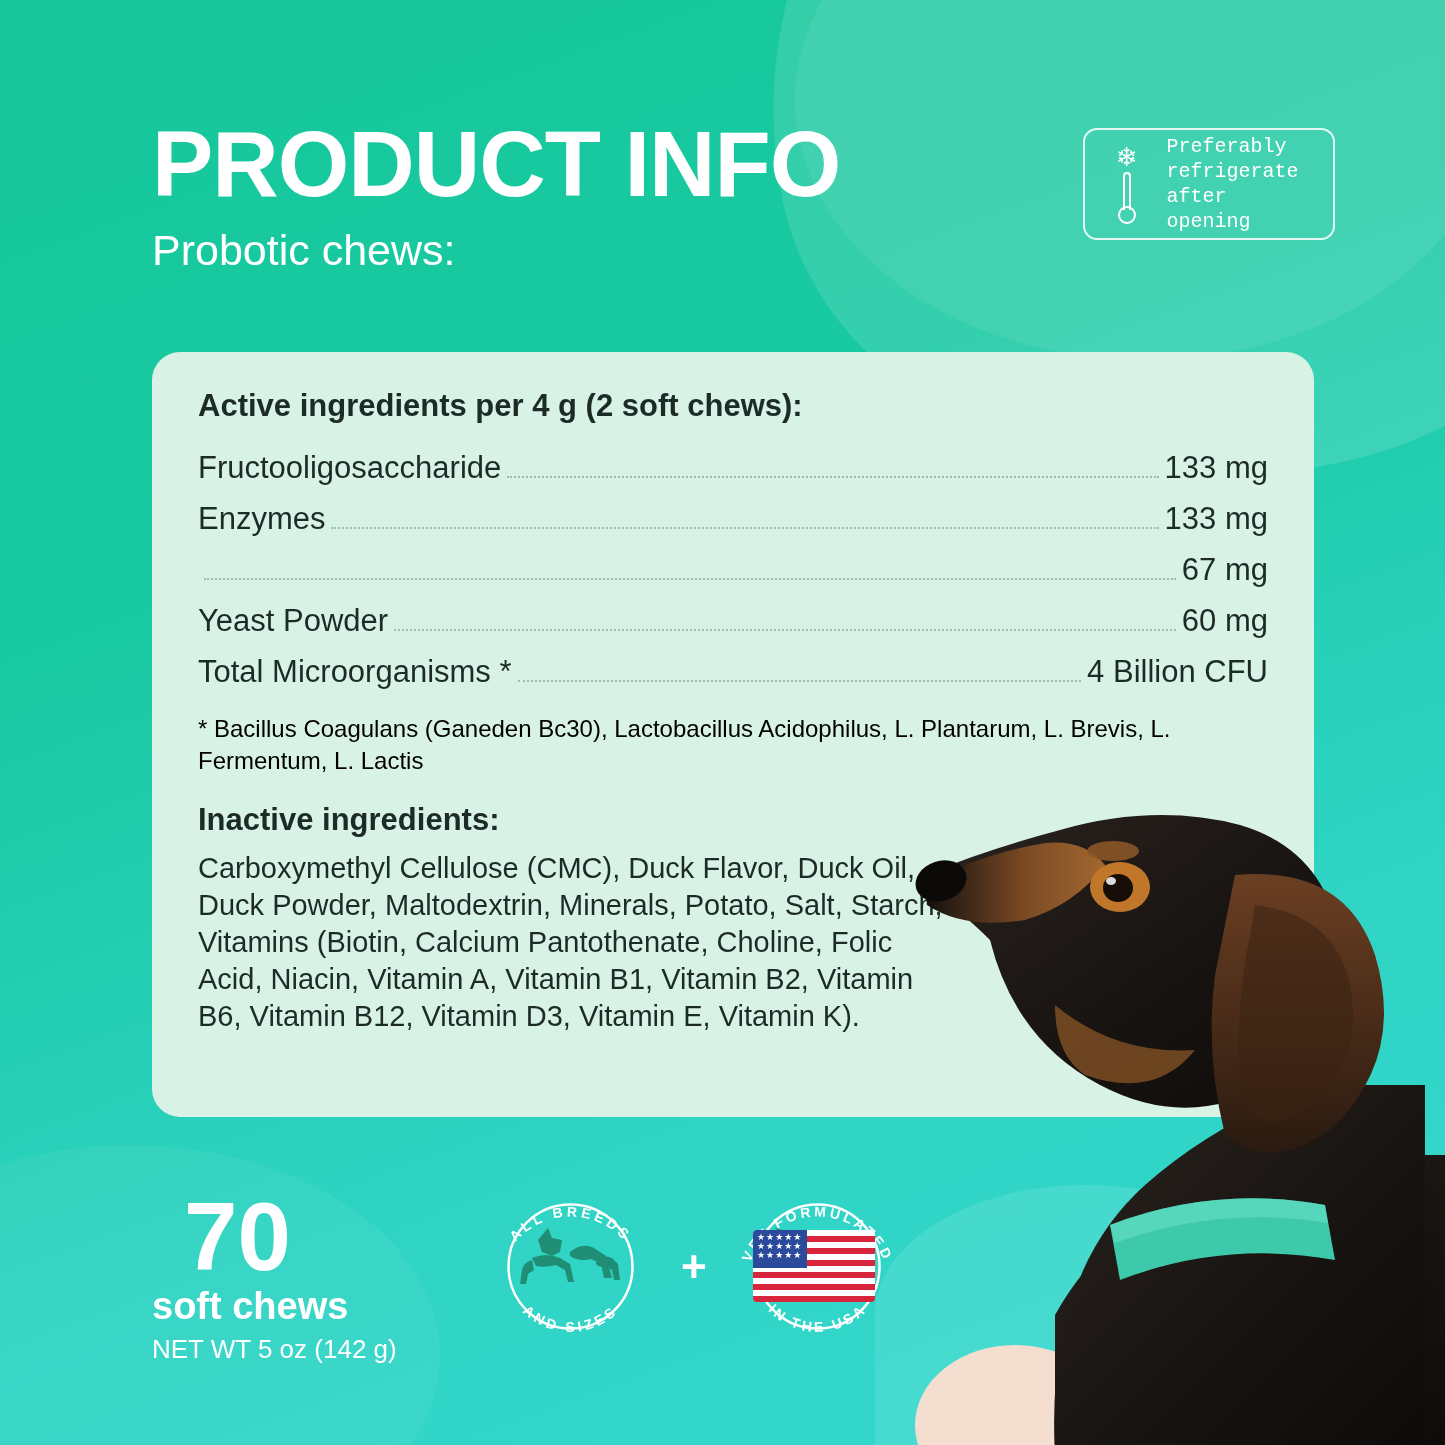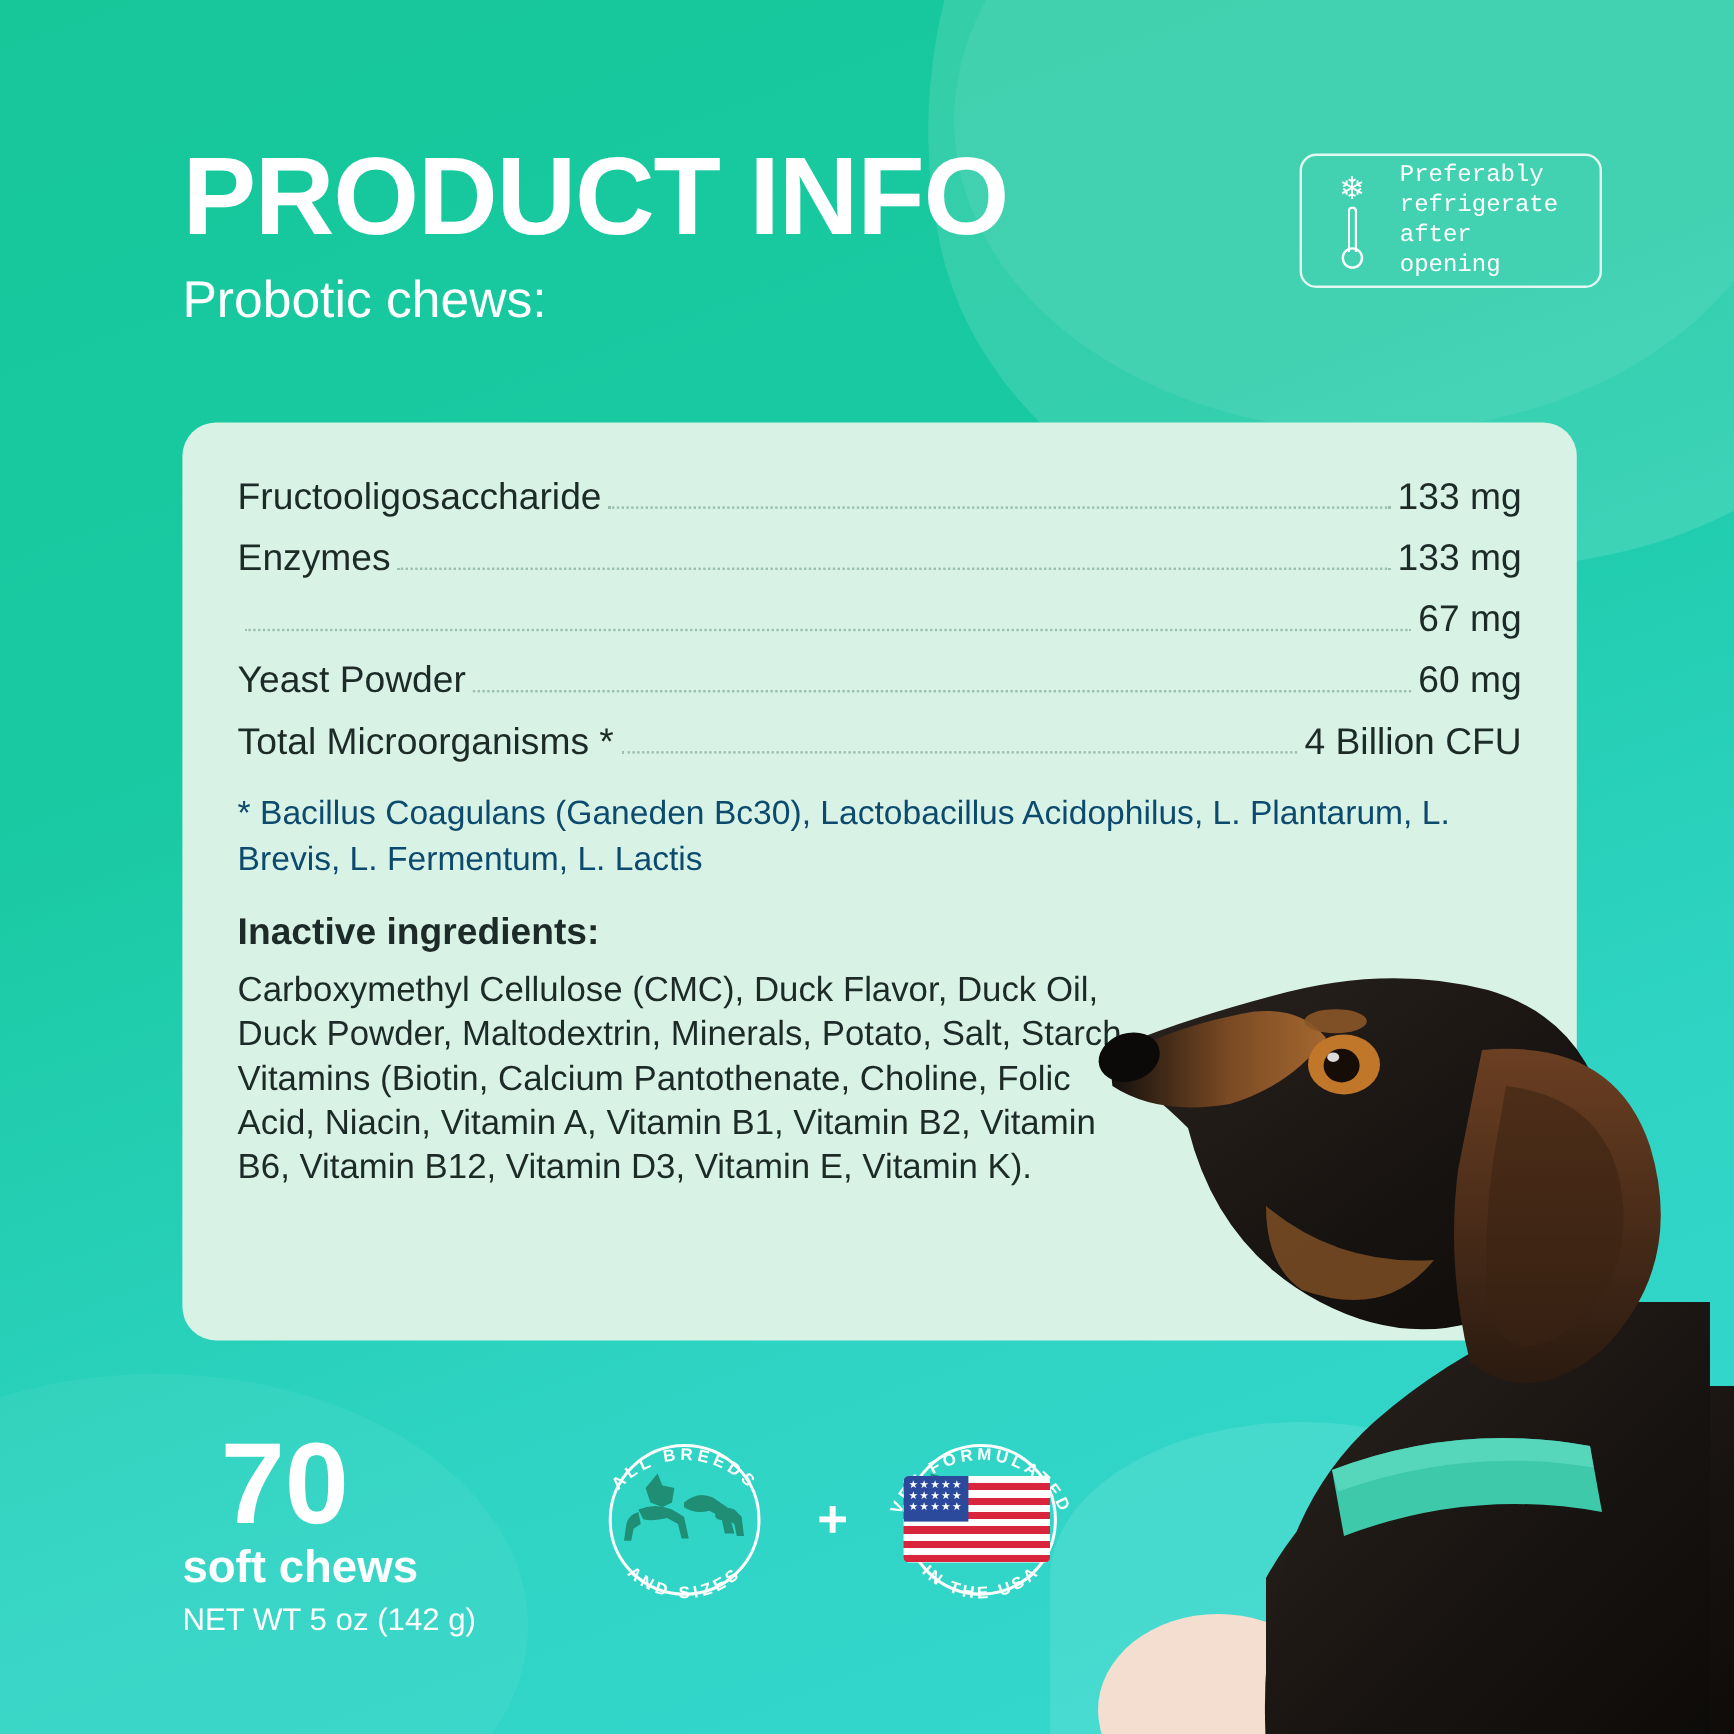--- a/index.html
+++ b/index.html
@@ -108,21 +108,21 @@
   .row .name { white-space: nowrap; }
   .row .dots {
     flex: 1 1 auto;
     border-bottom: 2px dotted #9bbfb1;
     margin: 0 6px 8px 6px;
     height: 1px;
   }
   .row .val { white-space: nowrap; }
   .footnote {
     margin-top: 16px;
-    font-size: 28px; color: #0c4a6e; line-height: 1.35;
+    font-size: 24px; color: #000000; line-height: 1.35;
   }
   .inactive-heading {
     margin-top: 24px;
     font-size: 31px; font-weight: bold; color: #1d2b28;
   }
   .inactive-body {
     margin-top: 12px;
     font-size: 29px; color: #1d2b28; line-height: 1.28;
     max-width: 760px;
   }
@@ -204,20 +204,21 @@
       </div>
     </div>
     <div class="fridge-text">
       <div>Preferably</div>
       <div>refrigerate</div>
       <div>after opening</div>
     </div>
   </div>
 
   <div class="card">
+    <div class="card-heading">Active ingredients per 4 g (2 soft chews):</div>
 
     <div class="row">
       <span class="name">Fructooligosaccharide</span>
       <span class="dots"></span>
       <span class="val">133 mg</span>
     </div>
     <div class="row">
       <span class="name">Enzymes</span>
       <span class="dots"></span>
       <span class="val">133 mg</span>

